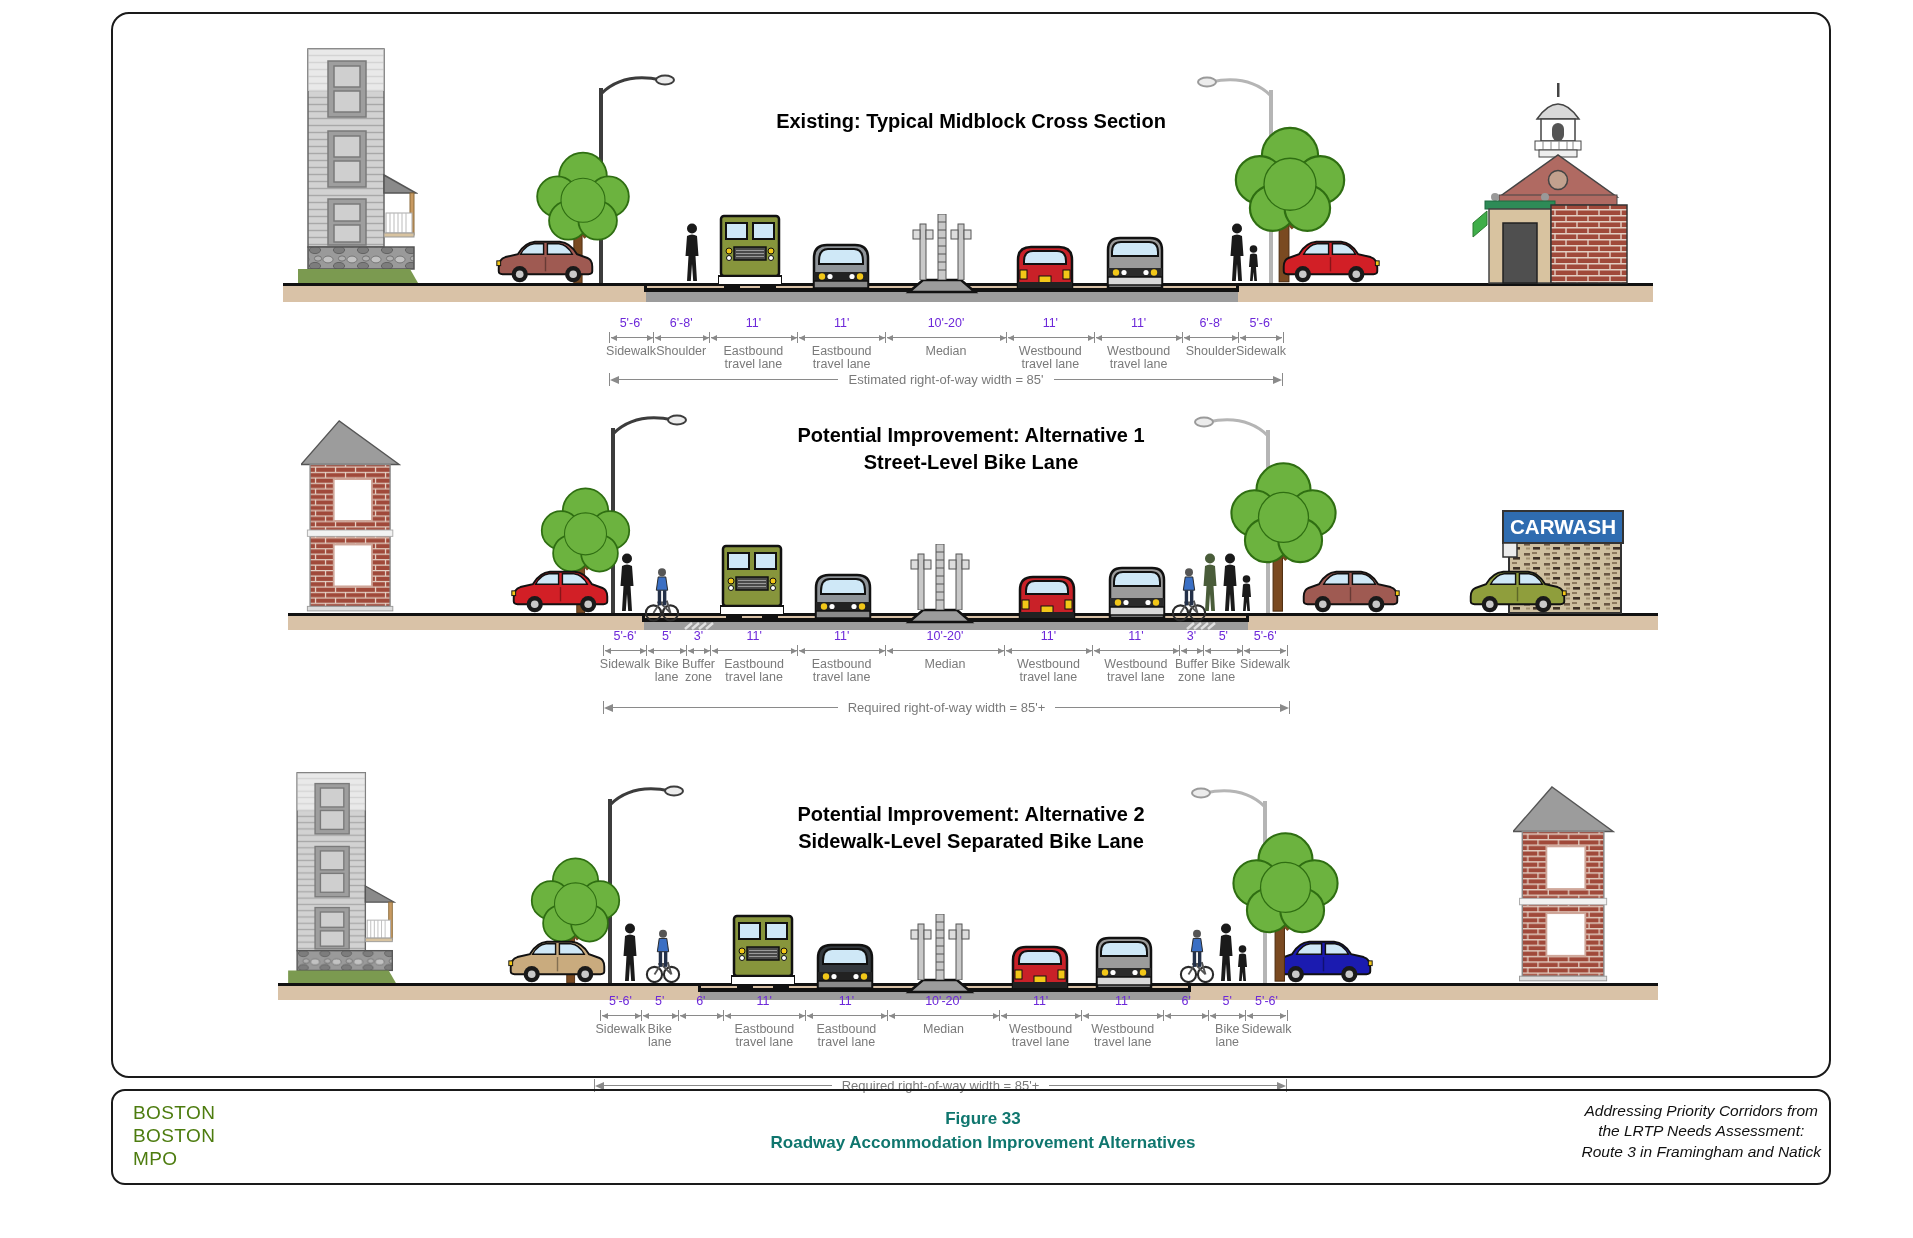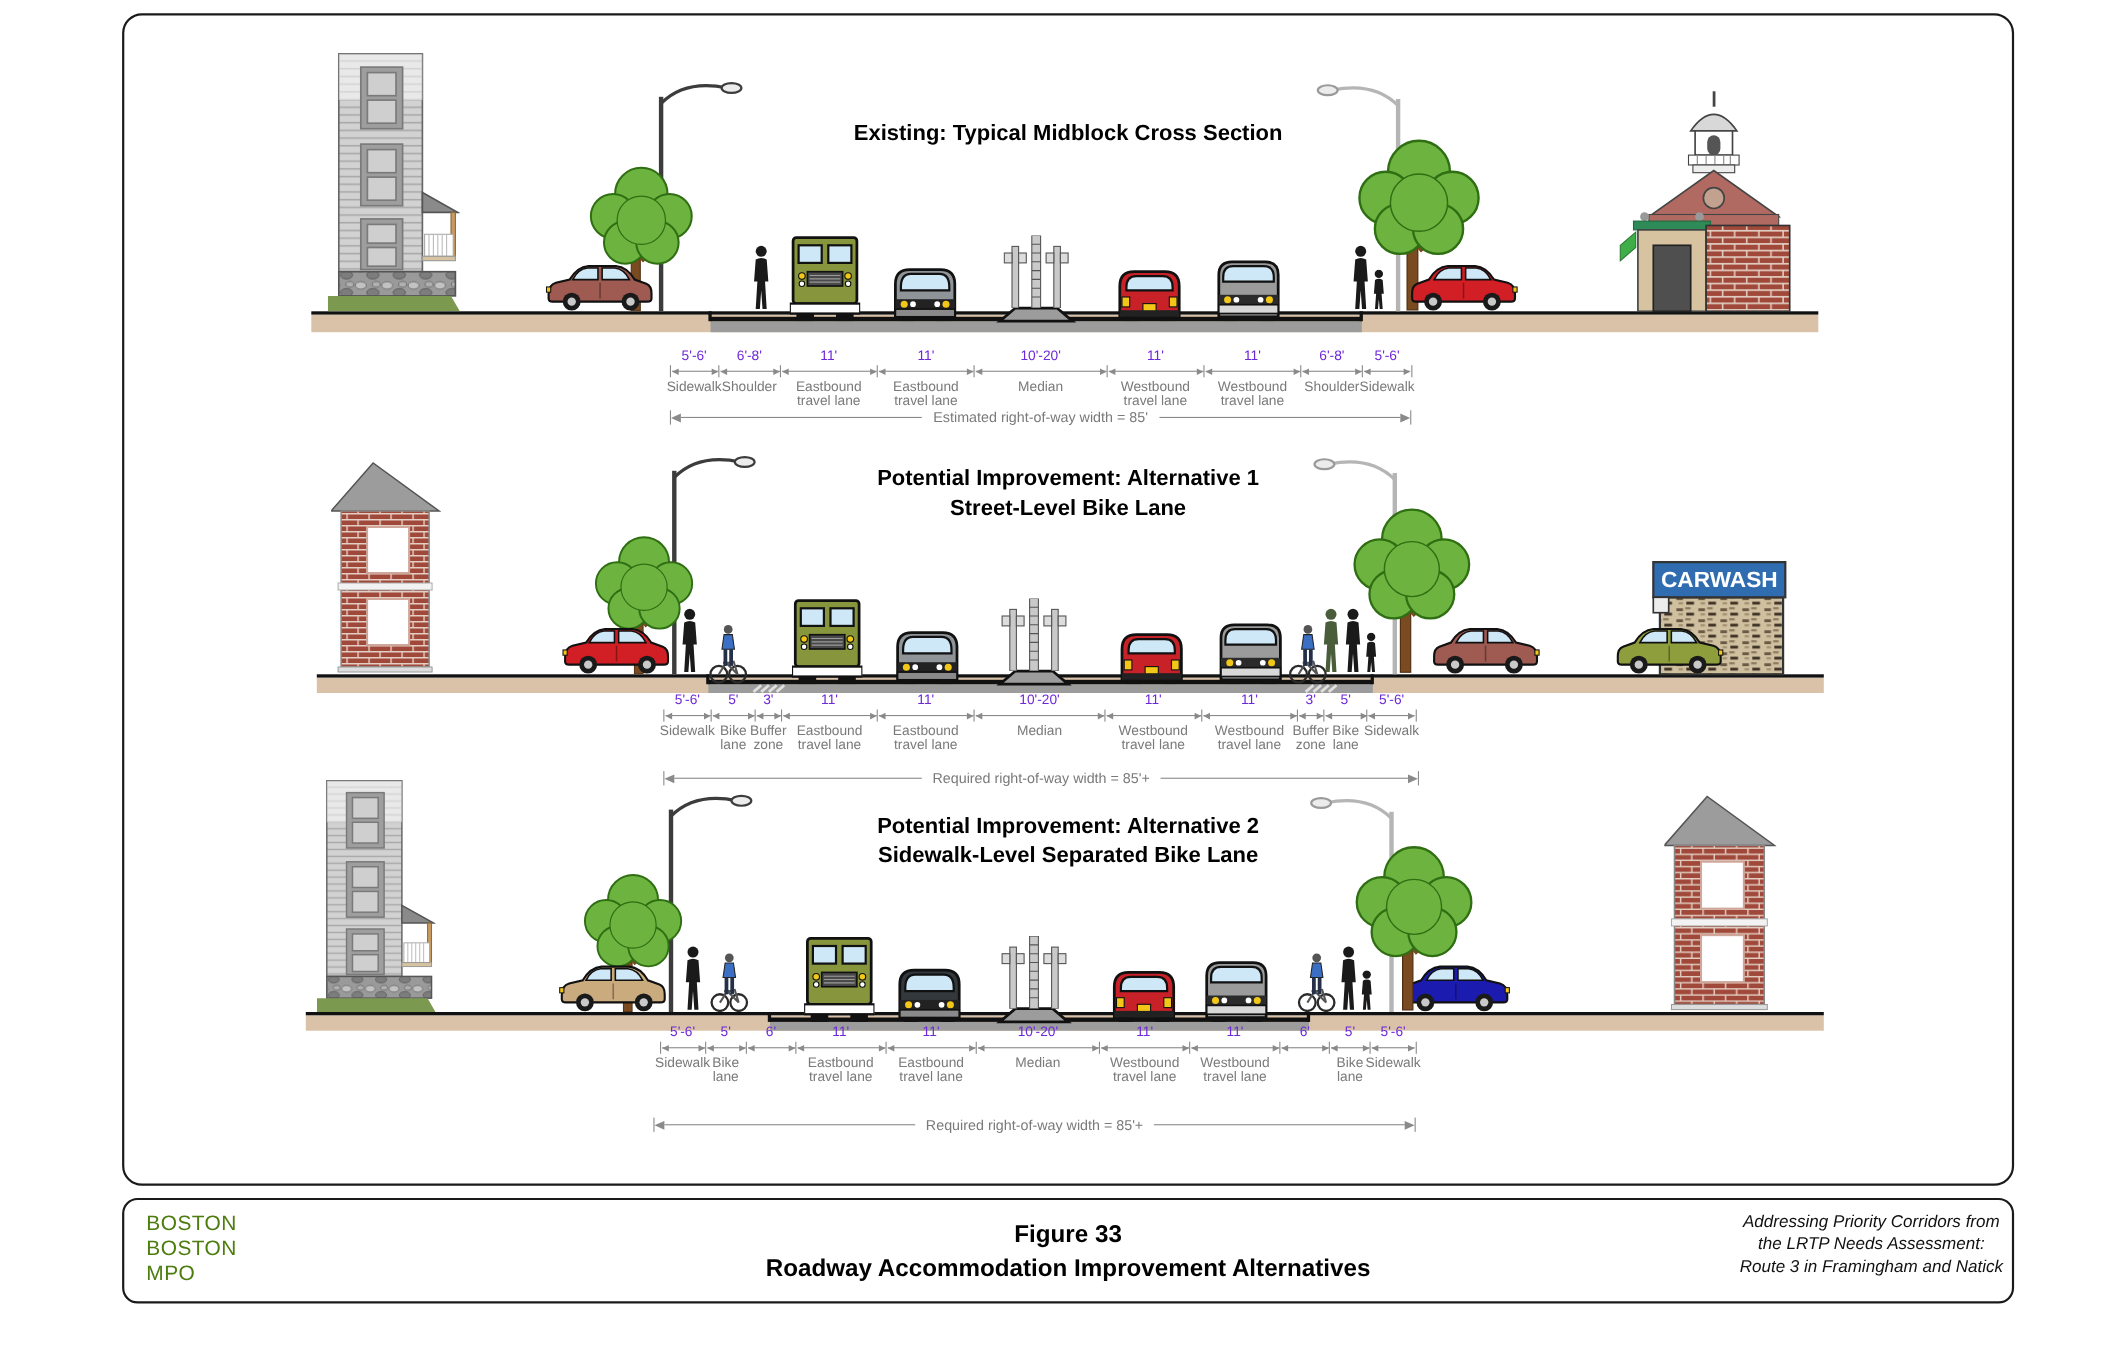--- a/index.html
+++ b/index.html
@@ -1,21 +1,21 @@
 <!DOCTYPE html>
 <html><head>
 <meta charset="utf-8">
 <style>
   html,body{margin:0;padding:0;}
   body{width:1913px;height:1238px;background:#fff;font-family:"Liberation Sans",sans-serif;position:relative;}
   svg{overflow:visible;display:block;}
   .main-box{position:absolute;left:111px;top:12px;width:1716px;height:1062px;border:2px solid #1a1a1a;border-radius:18px;}
   .footer-box{position:absolute;left:111px;top:1089px;width:1716px;height:92px;border:2px solid #1a1a1a;border-radius:14px;}
   .panel{position:absolute;left:0;width:100%;}
-  #p1{top:0;height:396px;} #p2{top:396px;height:332px;} #p3{top:704px;height:330px;}
+  #p1{top:0;height:396px;} #p2{top:396px;height:332px;} #p3{top:767px;height:330px;}
   .panel-title{position:absolute;left:0;width:100%;text-align:center;font-weight:bold;font-size:20px;color:#000;line-height:1.35;z-index:3;}
   .panel-title div:empty{display:none;}
   .scene{position:absolute;left:0;}
   #p1 .scene{top:36px;} #p2 .scene{top:2px;} #p3 .scene{top:0px;}
   .dims{position:absolute;display:flex;align-items:flex-start;}
   #p1 .dims{left:496px;top:301px;width:674px;}
   #p2 .dims{left:490px;top:218px;width:684px;}
   #p3 .dims{left:487px;top:212px;width:687px;}
   .dim-seg{flex:0 0 0px;display:flex;flex-direction:column;align-items:center;min-width:0;}
   .dim-val{font-size:12.5px;color:#6d28d9;height:17px;line-height:17px;white-space:nowrap;}
@@ -30,21 +30,21 @@
   #p1 .row-arrow{left:496px;top:358px;width:674px;}
   #p2 .row-arrow{left:490px;top:290px;width:687px;}
   #p3 .row-arrow{left:481px;top:297px;width:693px;}
   .rtick{width:1px;height:13px;background:#8a8a8a;}
   .rah{width:0;height:0;border-top:4px solid transparent;border-bottom:4px solid transparent;}
   .rah.l{border-right:9px solid #8a8a8a;}
   .rah.r{border-left:9px solid #8a8a8a;}
   .rline{flex:1;border-top:1.5px solid #8a8a8a;}
   .rnote{font-size:13px;color:#7a7a7a;padding:0 10px;white-space:nowrap;}
   .org{position:absolute;left:20px;top:10px;font-size:19px;line-height:1.22;color:#4d7c0f;letter-spacing:.4px;}
-  .fig{position:absolute;left:0;width:100%;top:16px;text-align:center;font-weight:bold;font-size:22px;line-height:1.4;color:#000000;}
+  .fig{position:absolute;left:12px;width:100%;top:16px;text-align:center;font-weight:bold;font-size:17px;line-height:1.4;color:#0f766e;}
   .credit{position:absolute;right:8px;top:10px;font-style:italic;font-size:15.5px;line-height:1.32;text-align:center;color:#111;}
 </style>
 </head>
 <body>
 
 <svg width="0" height="0" style="position:absolute" aria-hidden="true">
 <defs>
   <pattern id="siding" width="8" height="7" patternUnits="userSpaceOnUse">
     <rect width="8" height="7" fill="#d2d2d2"></rect>
         <line x1="0" y1="1.5" x2="8" y2="1.5" stroke="#a8a8a8" stroke-width="1.4"></line>

